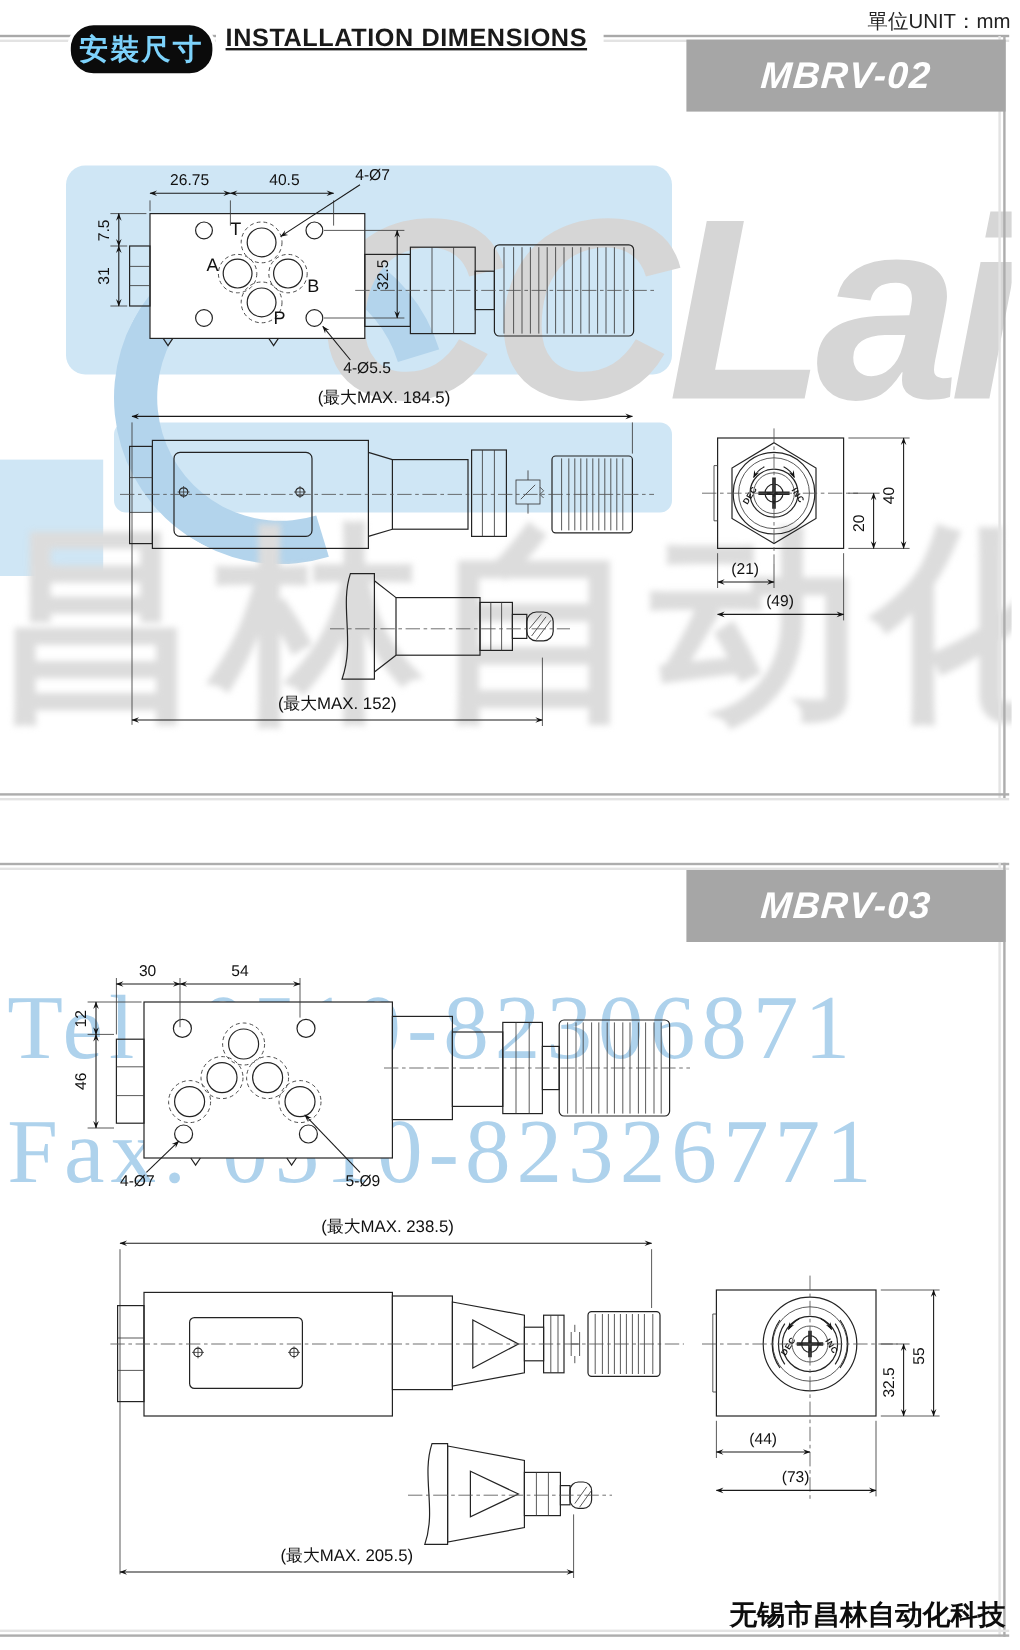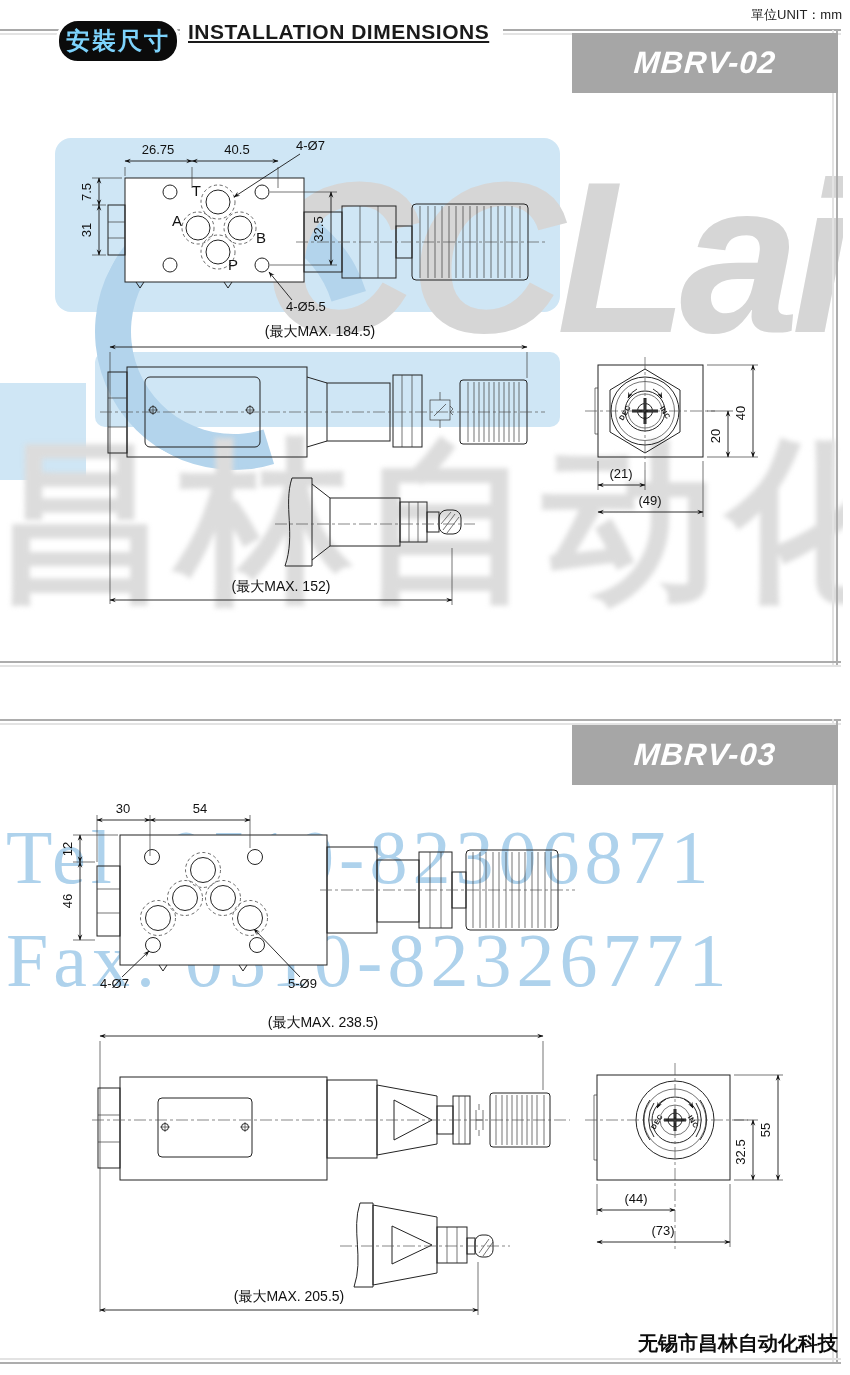--- a/index.html
+++ b/index.html
@@ -7,21 +7,21 @@
         font-family:"Liberation Sans","DejaVu Sans",sans-serif;}
 
   
   .topline{position:absolute;left:0;top:29px;width:841px;height:2px;background:#a9a9a9;
            box-shadow:0 4px 0 #e3e3e3;}
   .badge{position:absolute;left:56px;top:18px;width:118px;height:40px;background:#0b0b0b;
          border:3px solid #fff;border-radius:22px;color:#7dd3fc;font-size:24px;font-weight:bold;
          display:flex;align-items:center;justify-content:center;letter-spacing:2px;z-index:6;}
   .title{position:absolute;left:180px;top:17px;background:#fff;padding:3px 14px 3px 8px;
          font-size:21px;font-weight:bold;color:#1a1a1a;letter-spacing:.5px;z-index:6;text-decoration:underline;}
-  .unit{position:absolute;right:8px;top:6px;font-size:13px;color:#222;z-index:6;}
+  .unit{position:absolute;right:8px;top:6px;font-size:17px;color:#222;z-index:6;}
 
   
   .pnl{position:absolute;left:0;width:843px;overflow:hidden;background:transparent;}
   .vline{position:absolute;width:2px;background:#adadad;box-shadow:-4px 0 0 #e3e3e3;z-index:4;}
   .hline{position:absolute;height:2px;background:#adadad;z-index:4;}
   .banner{position:absolute;left:572px;width:266px;height:60px;background:#a6a6a6;z-index:5;
           display:flex;align-items:center;justify-content:center;}
   .banner span{color:#fff;font-size:31px;font-weight:bold;font-style:italic;
                letter-spacing:1px;transform:skewX(-4deg);}
 
@@ -43,21 +43,21 @@
   .thin{stroke:#3a3a3a;stroke-width:.7;fill:none;}
   .cl{stroke:#555;stroke-width:.7;fill:none;stroke-dasharray:12 3 3 3;}
   .dash{stroke:#444;stroke-width:.8;fill:none;stroke-dasharray:3.2 2.6;}
   .dim{stroke:#1a1a1a;stroke-width:.9;fill:none;}
   text.t{font:13px "Liberation Sans","DejaVu Sans",sans-serif;fill:#111;}
   text.tc{font:14px "Liberation Sans","DejaVu Sans",sans-serif;fill:#111;}
   text.tp{font:15px "Liberation Sans","DejaVu Sans",sans-serif;fill:#111;}
   text.tk{font:bold 7px "Liberation Sans","DejaVu Sans",sans-serif;fill:#111;letter-spacing:.5px;}
 
   
-  .footer{position:absolute;right:12px;top:1330px;font-size:20px;font-weight:bold;color:#0d0d0d;z-index:6;}
+  .footer{position:absolute;right:12px;top:1330px;font-size:23px;font-weight:bold;color:#0d0d0d;z-index:6;}
 </style>
 </head>
 <body>
 
 <div id="page">
 
   <div class="pnl" style="top:30px;height:633px;">
     <div class="wm-blue" style="left:55px;top:108px;width:505px;height:174px;border-radius:16px;"></div>
     <div class="wm-blue" style="left:95px;top:322px;width:465px;height:75px;border-radius:10px;"></div>
     <div class="wm-blue" style="left:0;top:353px;width:86px;height:97px;"></div>

